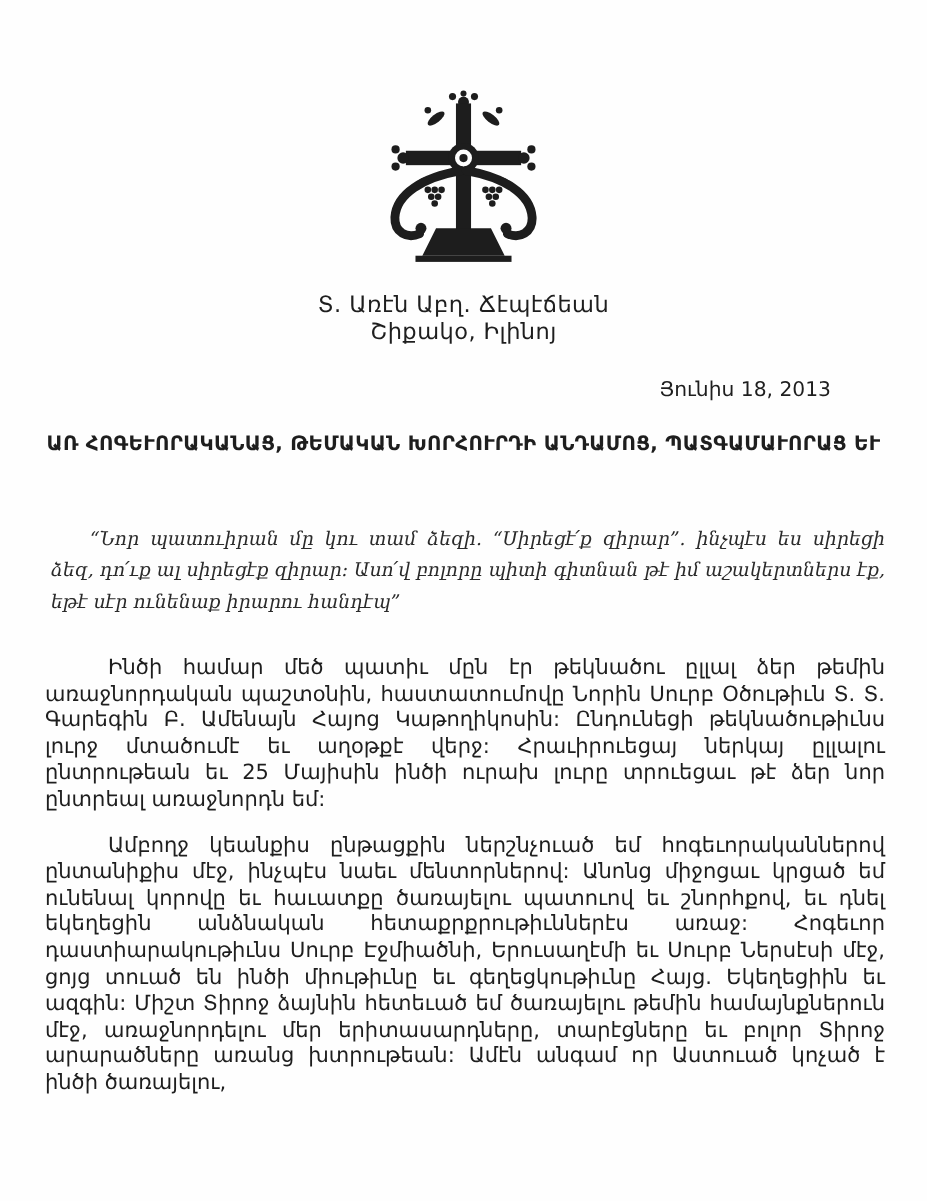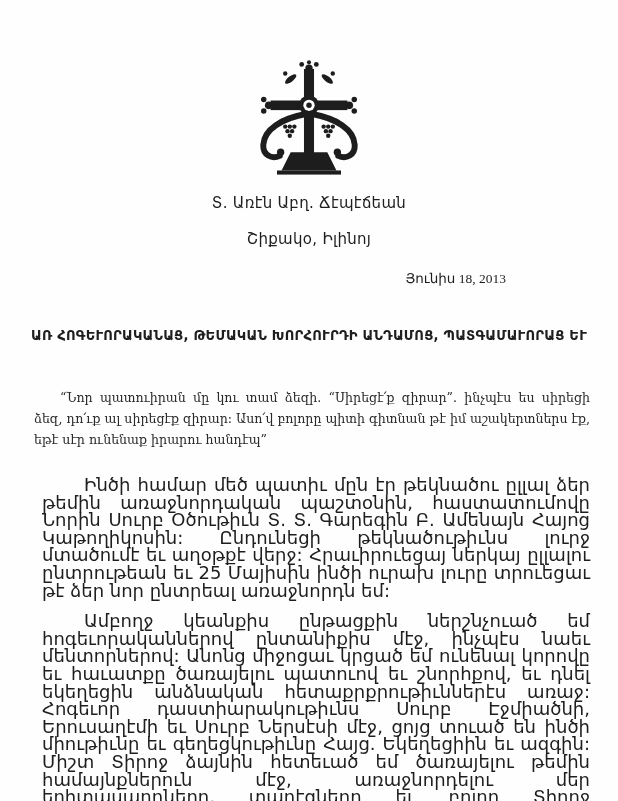--- a/index.html
+++ b/index.html
@@ -25,55 +25,55 @@
   .sender-name{
     text-align:center;
     font-size:15px;
     letter-spacing:.3px;
     margin-top:2px;
   }
   .sender-location{
     text-align:center;
     font-size:15px;
     letter-spacing:.3px;
-    margin-top:18px;
+    margin-top:0;
   }
   .date-line{
     text-align:right;
-    padding-right:112px;
+    padding-right:64px;
     font-size:13.5px;
     margin-top:22px;
-    font-family:Liberation Serif, serif;
   }
   .salutation{
     text-align:center;
     font-weight:bold;
     font-size:13.2px;
     line-height:26px;
-    margin:36px 24px 0 24px;
+    margin:16px 24px 0 24px;
     letter-spacing:.2px;
   }
   .quote{
     font-family:"DejaVu Serif",serif;
+    font-style:italic;
     font-size:12.6px;
     line-height:21px;
     margin:38px 28px 0 34px;
     text-align:justify;
     text-indent:26px;
     color:#2a2a2a;
   }
   .body-text{
     margin:26px 28px 0 30px;
   }
   .body-text p{
-    font-size:18px;
+    font-size:14px;
     line-height:17.6px;
     text-align:justify;
     text-indent:42px;
-    margin:0 0 13px 12px;
+    margin:0 0 13px 0;
   }
 </style>
 </head>
 <body>
 
 <div class="page">
 
   <div class="emblem-wrap">
     <svg width="150" height="124" viewBox="0 0 164 134" aria-hidden="true">
       <g fill="#1d1d1d" stroke="none">

